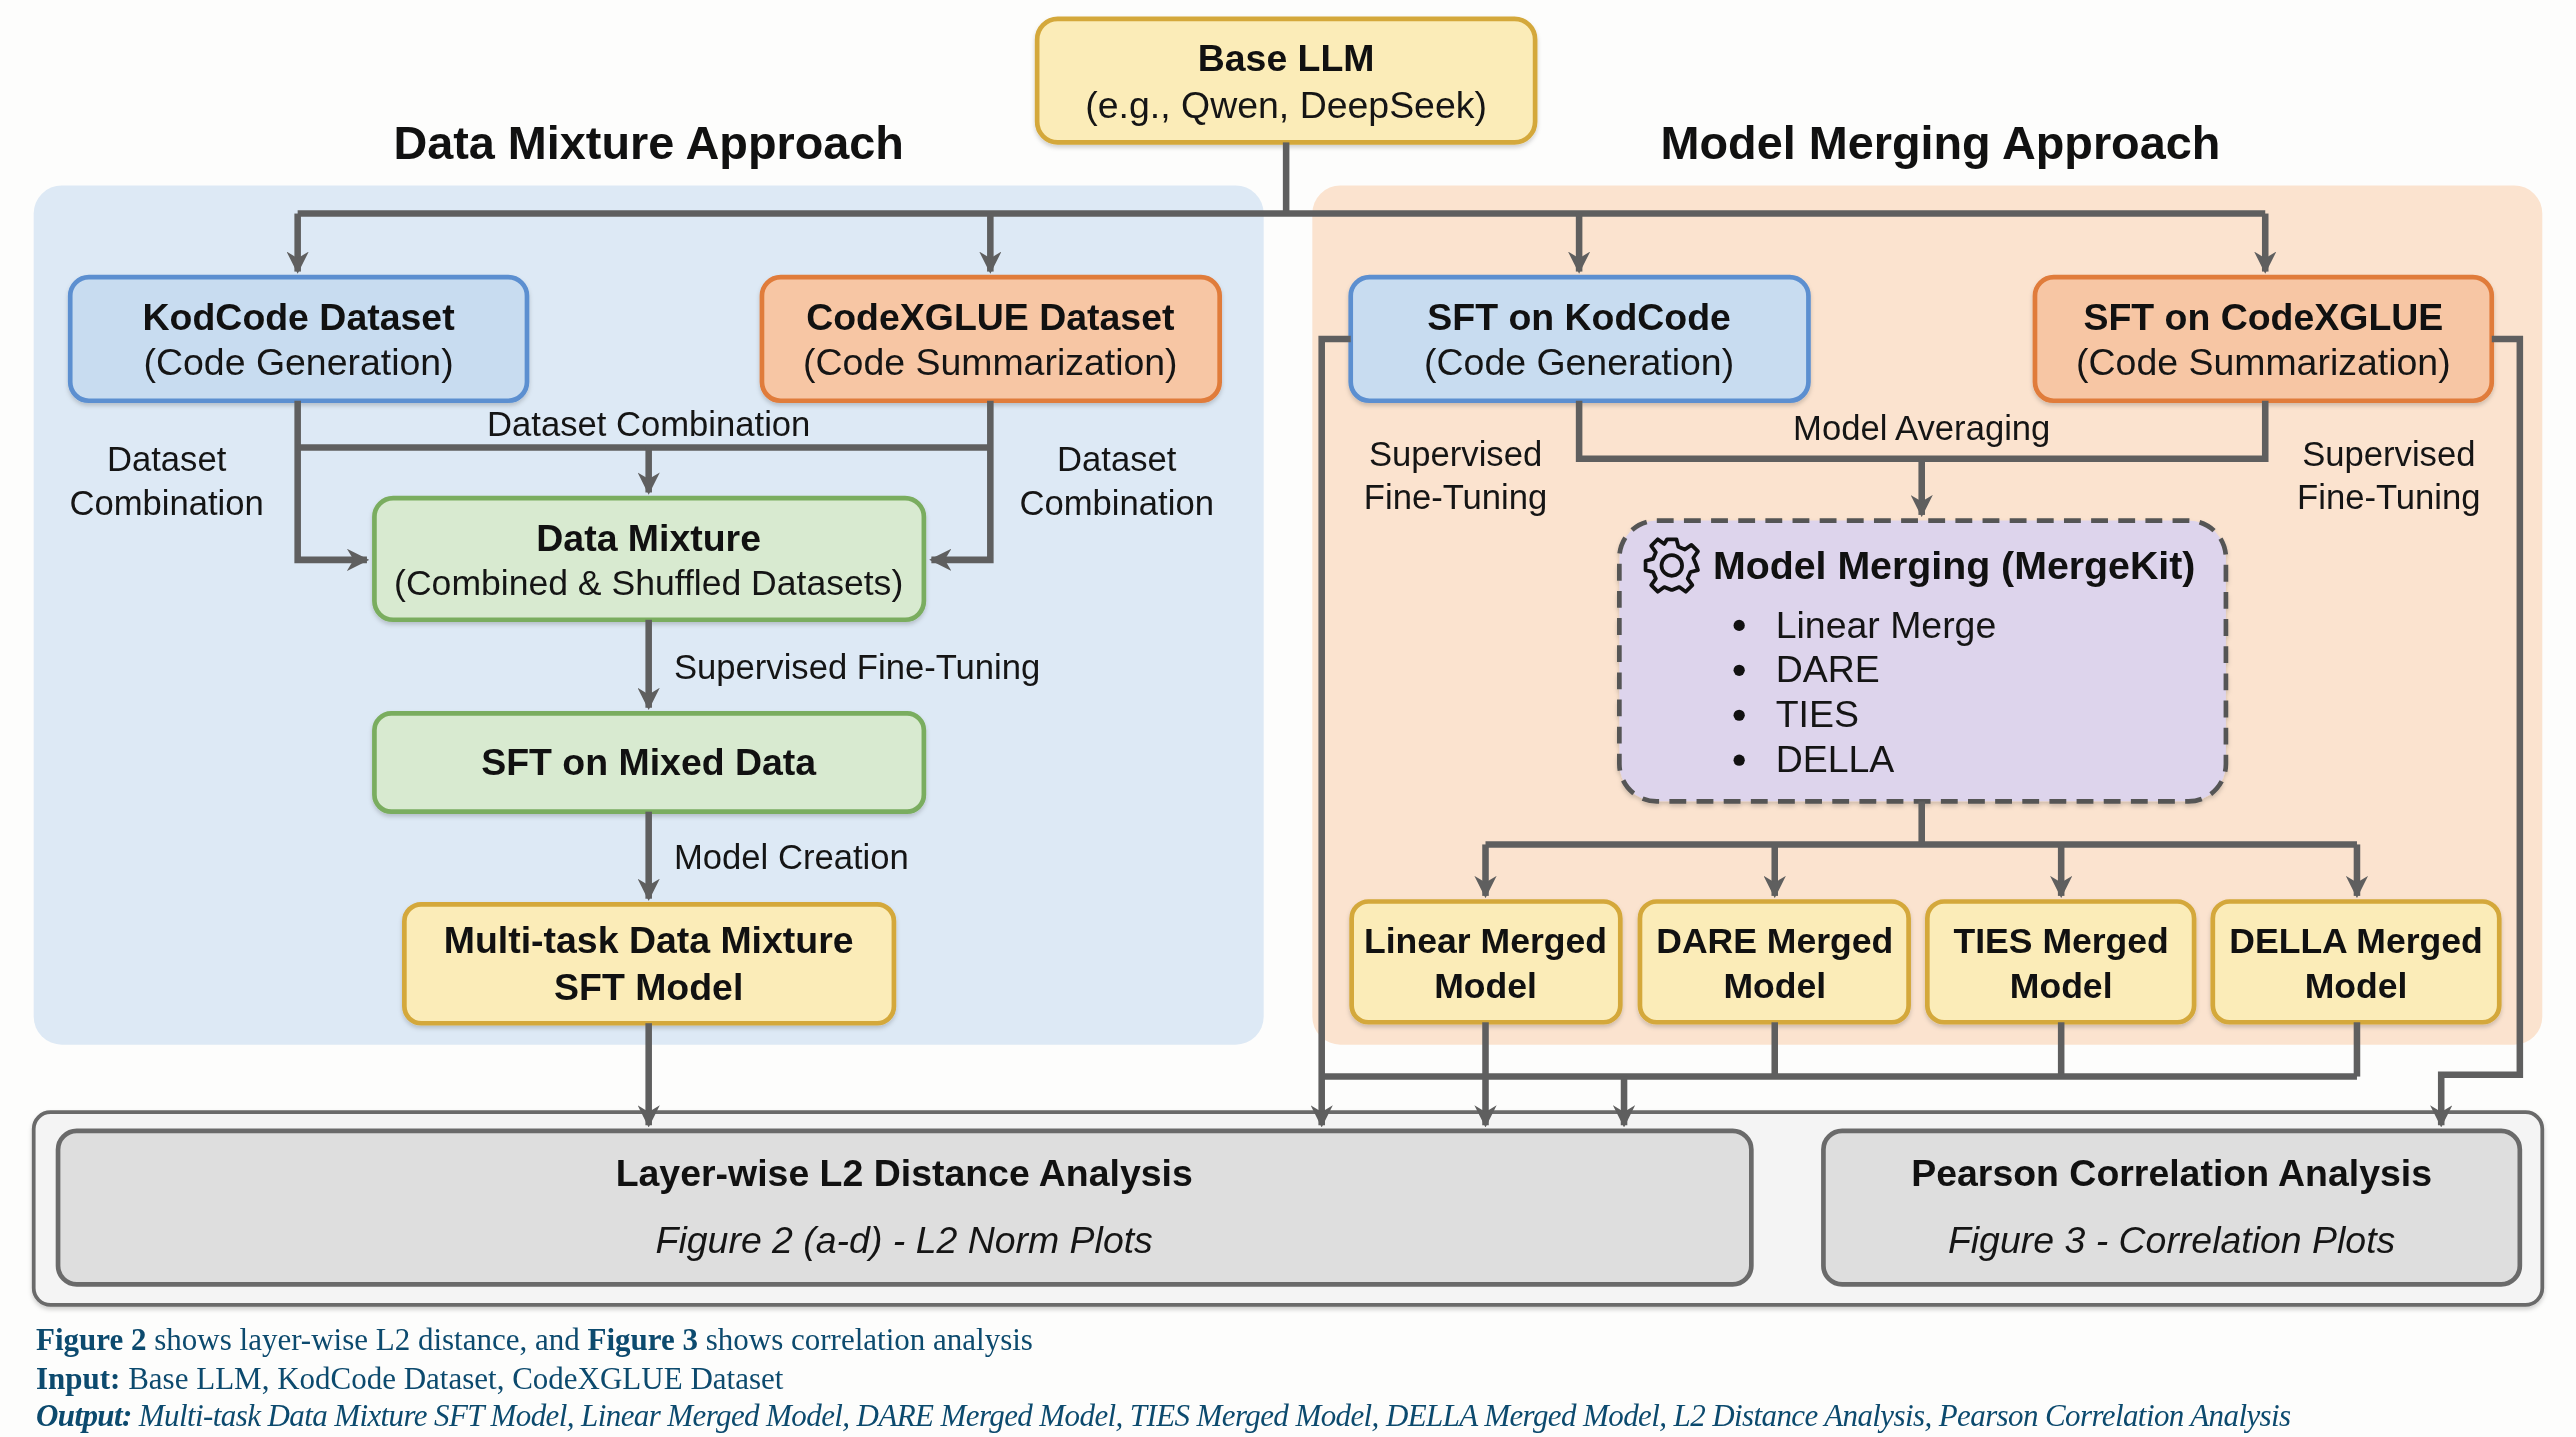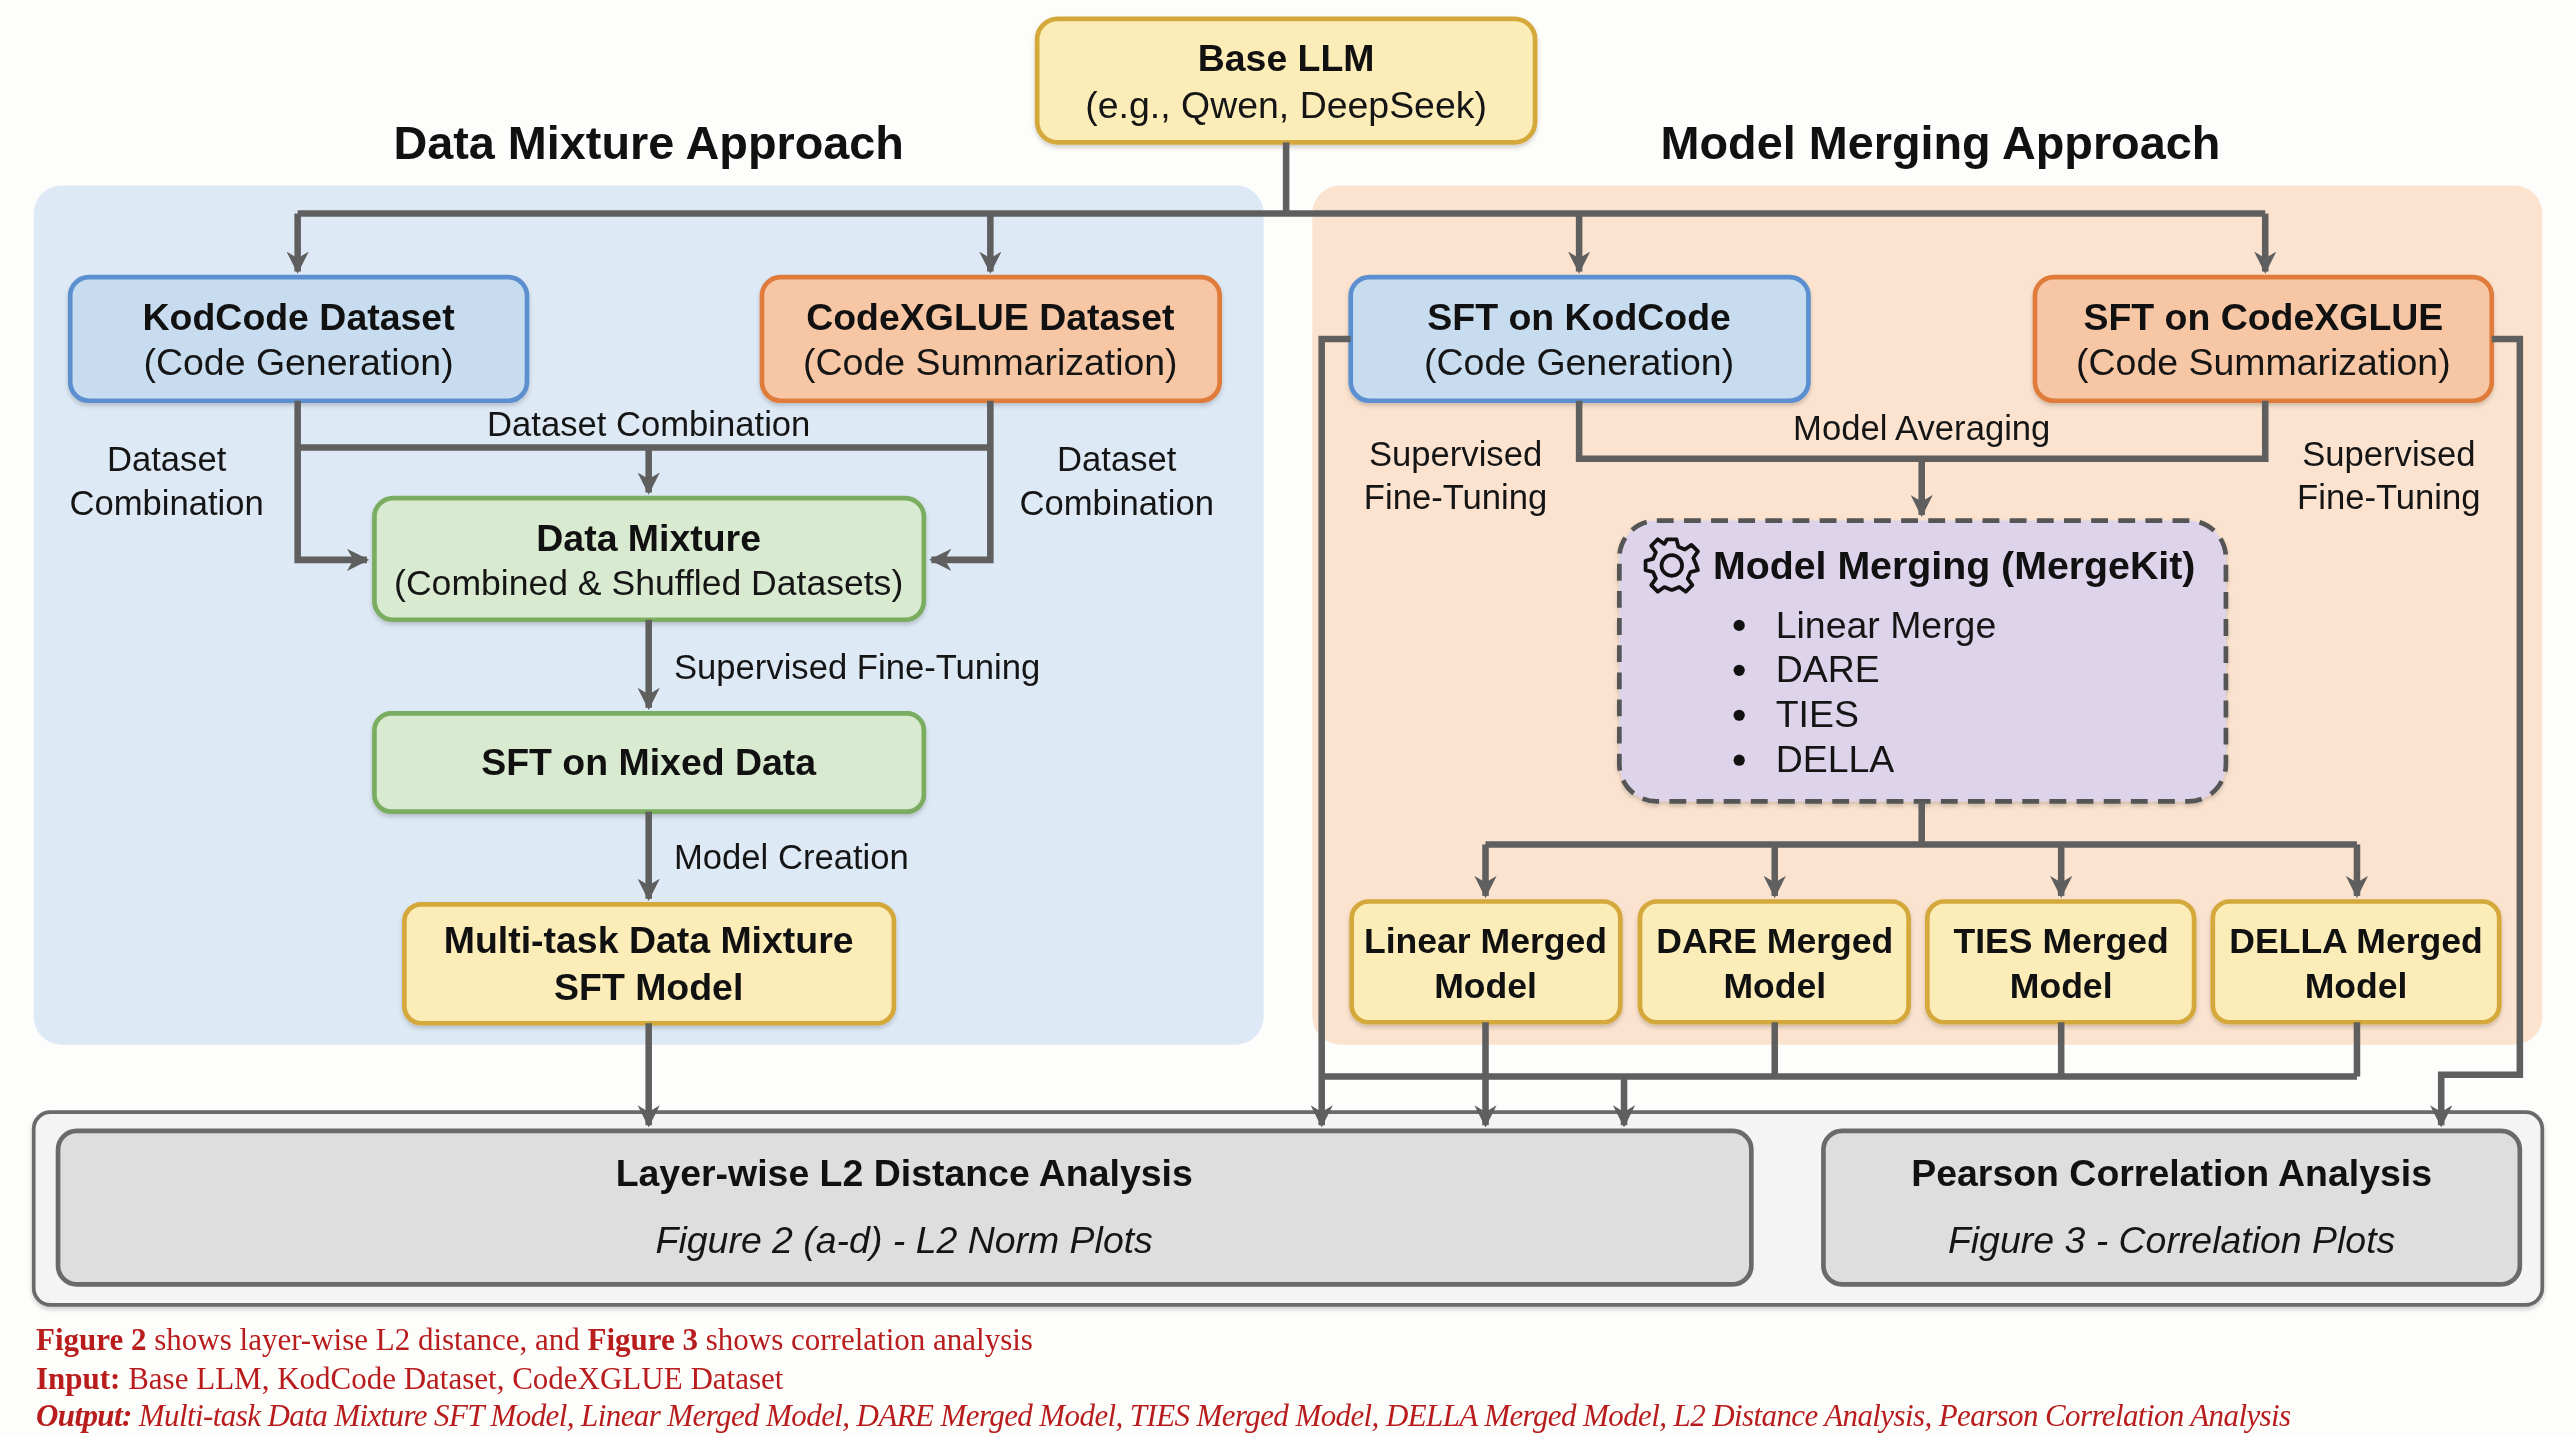--- a/index.html
+++ b/index.html
@@ -2,21 +2,21 @@
 <html style="font-size:15px"><head>
 <meta charset="utf-8">
 <style>
   html, body { margin:0; padding:0; background:#fdfdfc; }
   body { width:2576px; height:1438px; overflow:hidden; position:relative; font-family:"Liberation Sans", sans-serif; }
   svg { position:absolute; left:0; top:0; }
   .t-bold { font-family:"Liberation Sans", sans-serif; font-weight:700; fill:#111; }
   .t-reg { font-family:"Liberation Sans", sans-serif; font-weight:400; fill:#151515; }
   .t-it { font-family:"Liberation Sans", sans-serif; font-style:italic; fill:#151515; }
   .conn { stroke:#5f5f5f; stroke-width:7; fill:none; }
-  .footer { position:absolute; left:36px; font-family:"Liberation Serif", serif; font-size:31px; color:#b91c1c; white-space:nowrap; }
+  .footer { position:absolute; left:36px; font-family:"Liberation Serif", serif; font-size:31px; color:#0c4a6e; white-space:nowrap; }
   .footer b { font-weight:700; }
 </style>
 </head>
 <body>
 
 <svg width="2576" height="1438" viewBox="0 0 2752 1536" xmlns="http://www.w3.org/2000/svg">
   <defs>
     <marker id="arr" viewBox="0 0 10 10" refX="9" refY="5" markerWidth="3.4" markerHeight="3.4" orient="auto-start-reverse">
       <path d="M0,0 L10,5 L0,10 L3,5 z" fill="#5f5f5f"></path>
     </marker>

